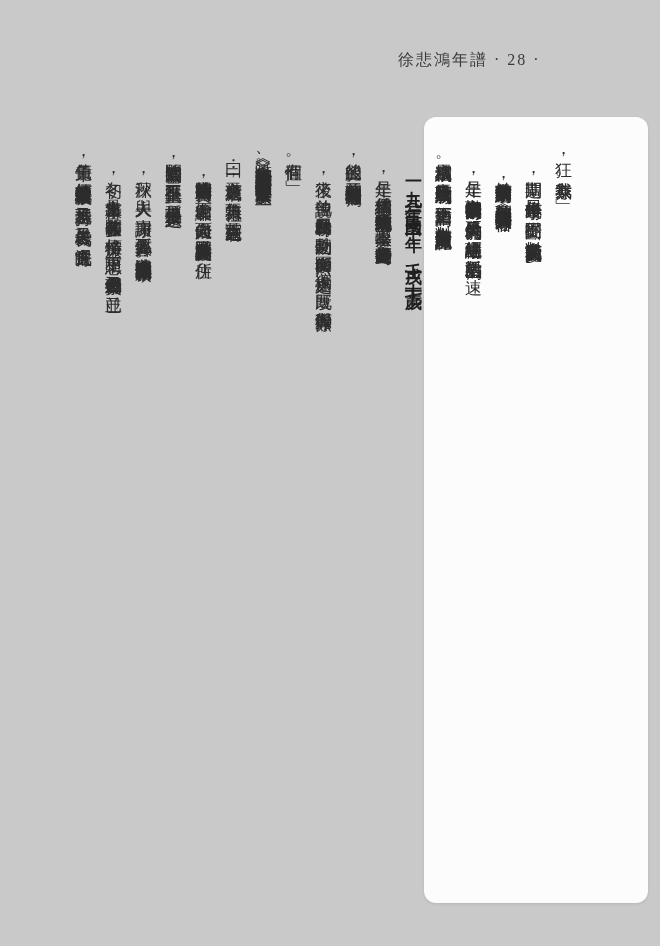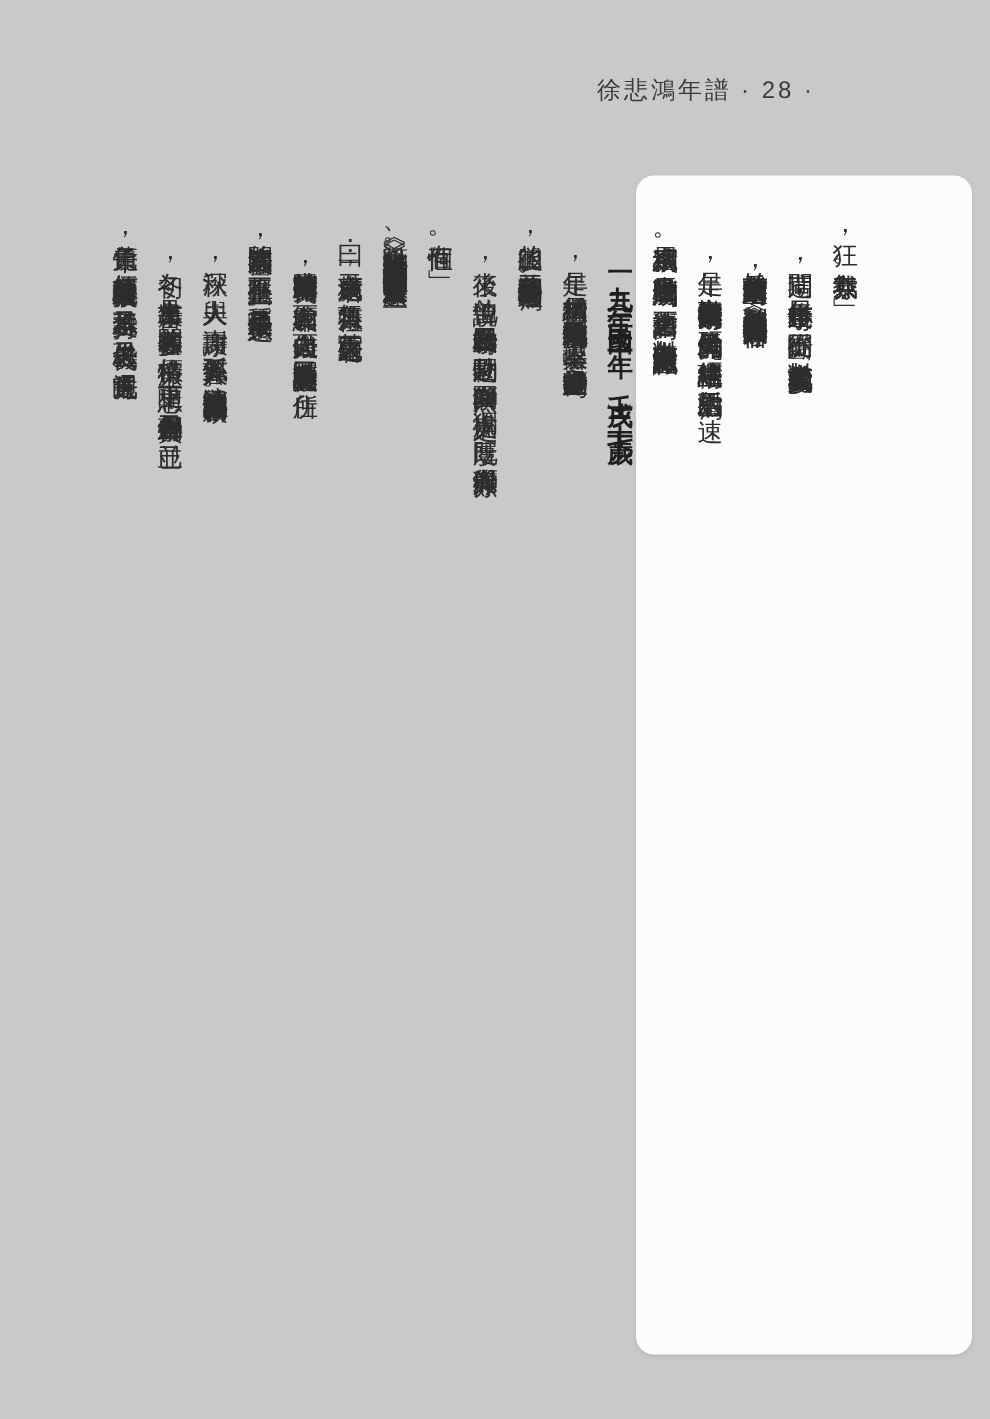--- a/index.html
+++ b/index.html
@@ -1,21 +1,21 @@
 <!DOCTYPE html>
 <html><head>
 <meta charset="utf-8">
 <style>
   html,body { margin:0; padding:0; }
   .page {
     position:relative;
     width:660px; height:946px;
     background:#c9c9c9;
     overflow:hidden;
-    font-family:Liberation Sans, sans-serif;
+    font-family:Liberation Serif, serif;
   }
   .page-header {
     position:absolute;
     top:50px; left:398px;
     font-size:16px;
     color:#3b3b3b;
     letter-spacing:2px;
     white-space:nowrap;
   }
   .page-header .pgnum { margin-left:6px; }

